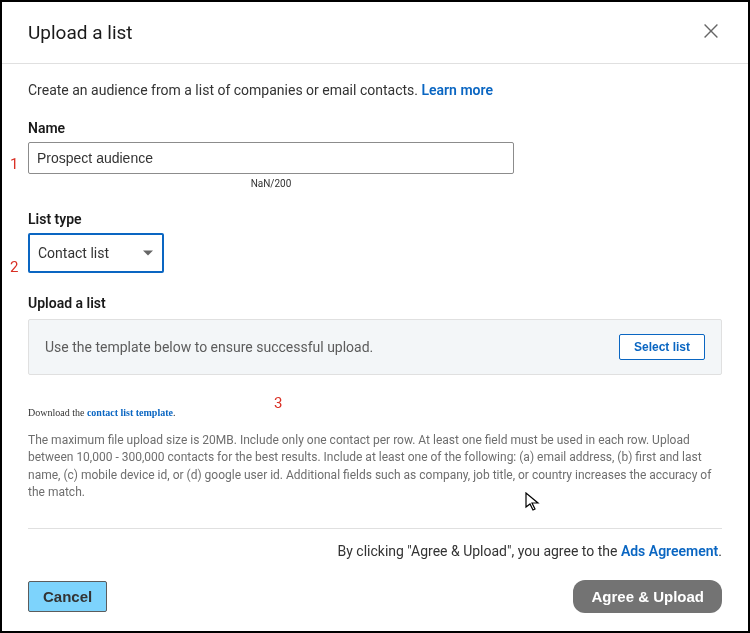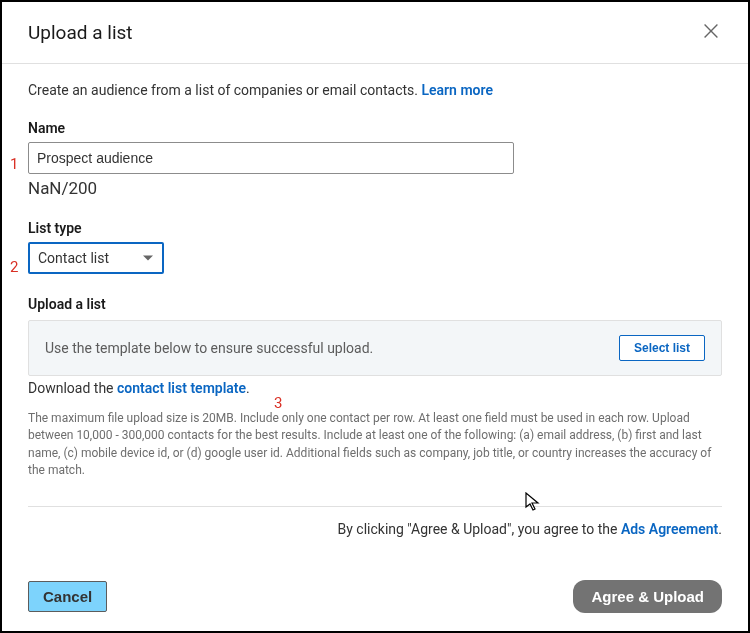--- a/index.html
+++ b/index.html
@@ -66,29 +66,29 @@
   height: 32px;
   border: 1px solid #8c8c8c;
   border-radius: 2px;
   padding: 0 8px;
   font-size: 14px;
   color: #333;
   outline: none;
 }
 .char-count {
   width: 486px;
-  text-align: left;
-  font-size: 17px;
+  text-align: center;
+  font-size: 10px;
   color: #333;
   margin-top: 4px;
 }
 .section-gap { margin-top: 22px; }
 .select-wrap {
   width: 136px;
-  height: 32px;
+  height: 40px;
   border: 2px solid #0a66c2;
   border-radius: 2px;
   display: flex;
   align-items: center;
   justify-content: space-between;
   padding: 0 8px;
   cursor: pointer;
   background: #fff;
 }
 .select-text { font-size: 14px; color: #333; }
@@ -107,23 +107,24 @@
   border: 1px solid #0a66c2;
   color: #0a66c2;
   background: #fff;
   font-size: 12px;
   font-weight: 600;
   padding: 5px 14px;
   border-radius: 2px;
   cursor: pointer;
 }
 .download-line {
-  font-size: 14px;
-  margin-top: 4px;
-  color: #333;
+  font-size: 10px;
+  margin-top: 32px;
+  color: #333;
+  font-family: Liberation Serif, serif;
 }
 .fine-print {
   font-size: 12px;
   color: #6e6e6e;
   line-height: 1.45;
   margin-top: 14px;
 }
 .divider {
   border-top: 1px solid #e0e0e0;
   margin-top: 26px;

